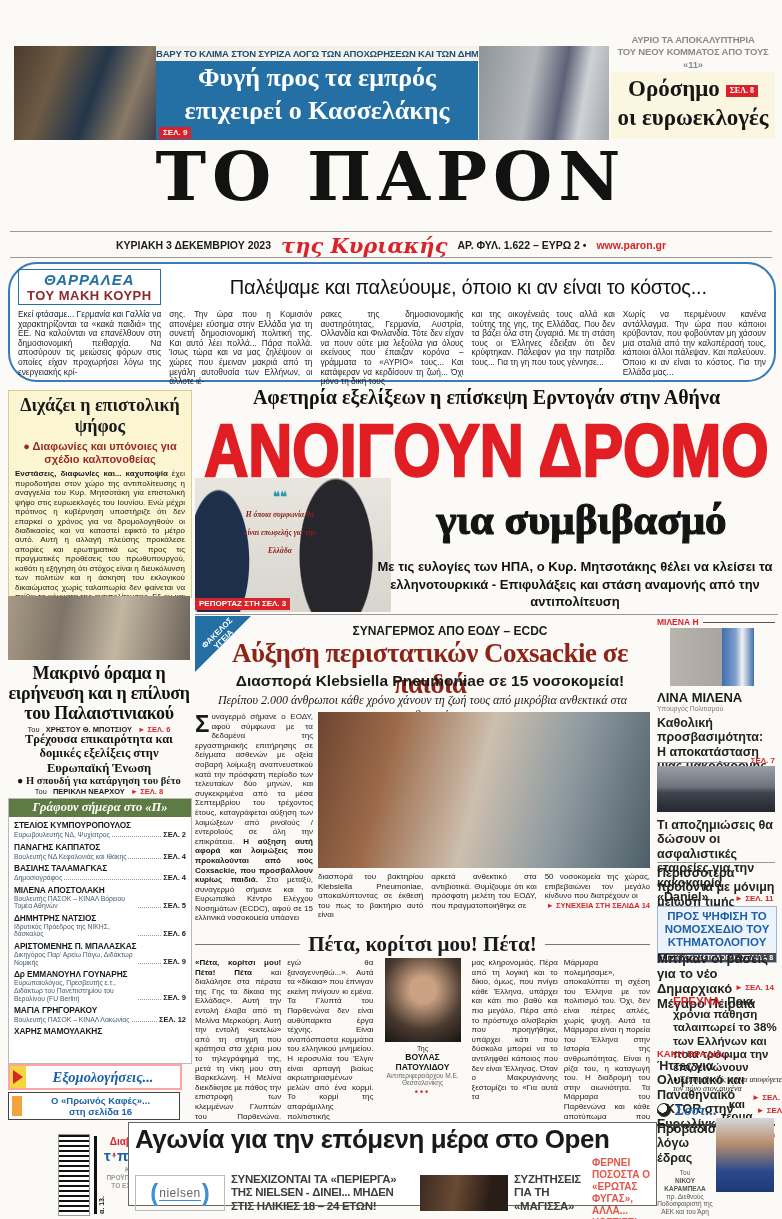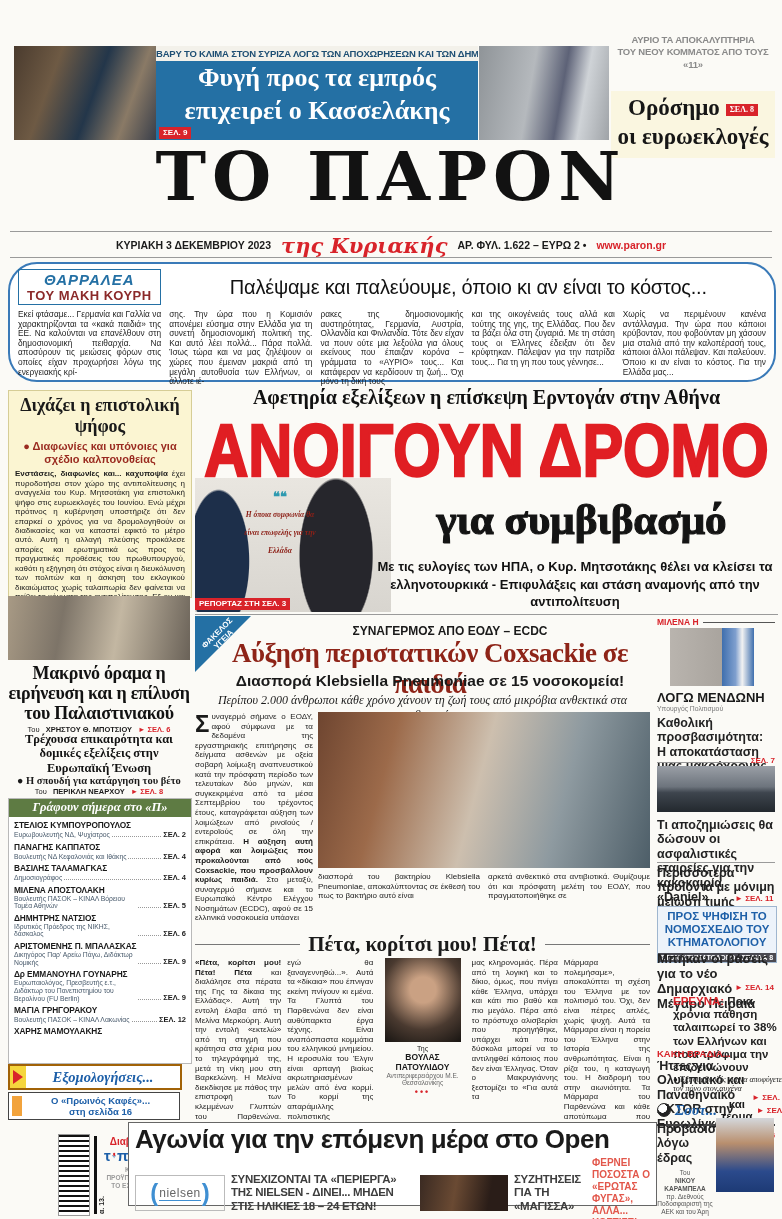--- a/index.html
+++ b/index.html
@@ -124,21 +124,21 @@
 
   
   .peta-h{display:flex;align-items:center;gap:8px;}
   .peta-h i{flex:1;border-top:1.5px solid #777;}
   .peta-title{font-family:"Liberation Serif",serif;font-weight:bold;font-size:21px;white-space:nowrap;}
   .peta-cols{display:flex;gap:6px;}
   .peta-col{flex:1;font-size:8px;line-height:1.2;text-align:justify;height:162px;overflow:hidden;}
   .peta-mid{flex:1;text-align:center;}
 
   
-  .exo{border:2px solid #a16207;background:#fff;display:flex;align-items:center;height:22px;}
+  .exo{border:2px solid #fca5a5;background:#fff;display:flex;align-items:center;height:22px;}
   .exo-arrowbox{background:#f5d63d;width:16px;height:100%;display:flex;align-items:center;justify-content:center;}
   .exo-arrow{width:0;height:0;border-top:7px solid transparent;border-bottom:7px solid transparent;border-left:10px solid #d8232a;}
   .exo-text{flex:1;text-align:center;color:#1d5fa8;font-family:"Liberation Serif",serif;font-style:italic;
             font-weight:bold;font-size:14.5px;}
   .proinos{border:1px solid #444;background:#fff;display:flex;align-items:center;}
   .proinos-sq{background:#f2a33c;width:10px;height:20px;margin-left:3px;flex:0 0 auto;}
   .proinos-t{flex:1;text-align:center;color:#1d5fa8;font-weight:bold;font-size:9.5px;line-height:1.2;}
   .barcode{background:repeating-linear-gradient(180deg,#111 0 2px,#fff 2px 5px);border:1px solid #999;}
   .vlabel{writing-mode:vertical-rl;transform:rotate(180deg);font-size:7px;font-weight:bold;border-right:3px solid #111;padding-right:1px;}
   .typ-kicker{color:#d8232a;font-weight:bold;font-size:10px;text-align:center;}
@@ -167,21 +167,21 @@
     <div class="tb-headline">Φυγή προς τα εμπρός</div>
     <div class="tb-headline">επιχειρεί ο Κασσελάκης</div>
   </div>
   <div class="abs badge" style="left:159px;top:127px;">ΣΕΛ. 9</div>
 
   <div class="abs photo ph-couple" style="left:479px;top:46px;width:130px;height:94px;"></div>
 
   <div class="abs" style="left:611px;top:34px;width:164px;">
     <div class="tr-kicker">ΑΥΡΙΟ ΤΑ ΑΠΟΚΑΛΥΠΤΗΡΙΑ</div>
     <div class="tr-kicker">ΤΟΥ ΝΕΟΥ ΚΟΜΜΑΤΟΣ ΑΠΟ ΤΟΥΣ «11»</div>
-    <div class="tr-box" style="margin-top:20px;height:64px;">
+    <div class="tr-box" style="margin-top:1px;height:64px;">
       <div><span>Ορόσημο</span>
         <span class="badge" style="vertical-align:middle;">ΣΕΛ. 8</span></div>
       <div>οι ευρωεκλογές</div>
     </div>
   </div>
 
   <div class="abs mast-title" style="left:0;top:142px;width:782px;">ΤΟ ΠΑΡΟΝ</div>
   <div class="abs rule" style="left:10px;top:231px;width:762px;"></div>
   <div class="abs mast-info" style="left:0;top:233px;width:782px;height:24px;">
     <span class="mast-date">ΚΥΡΙΑΚΗ 3 ΔΕΚΕΜΒΡΙΟΥ 2023</span>
@@ -368,28 +368,29 @@
   <div class="abs hl-sub" style="left:210px;top:672px;width:440px;">Διασπορά Klebsiella Pneumoniae σε 15 νοσοκομεία!</div>
   <div class="abs hl-deck" style="left:195px;top:693px;width:455px;">Περίπου 2.000 άνθρωποι κάθε χρόνο χάνουν τη ζωή τους από μικρόβια ανθεκτικά στα αντιβιοτικά</div>
 
   <div class="abs hl-body" style="left:195px;top:712px;width:118px;height:208px;"><span>Συναγερμό σήμανε ο ΕΟΔΥ, αφού σύμφωνα με τα δεδομένα της εργαστηριακής επιτήρησης σε δείγματα ασθενών με οξεία σοβαρή λοίμωξη αναπνευστικού κατά την πρόσφατη περίοδο των τελευταίων δύο μηνών, και συγκεκριμένα από τα μέσα Σεπτεμβρίου του τρέχοντος έτους, καταγράφεται αύξηση των λοιμώξεων από ρινοϊούς / εντεροϊούς σε όλη την επικράτεια. </span><b>Η αύξηση αυτή αφορά και λοιμώξεις που προκαλούνται από ιούς Coxsackie, που προσβάλλουν κυρίως παιδιά.</b><span> Στο μεταξύ, συναγερμό σήμανε και το Ευρωπαϊκό Κέντρο Ελέγχου Νοσημάτων (ECDC), αφού σε 15 ελληνικά νοσοκομεία υπάρχει</span></div>
 
   <div class="abs photo ph-hospital" style="left:318px;top:712px;width:332px;height:156px;"></div>
 
   <div class="abs hl-caprow" style="left:318px;top:872px;width:332px;">
     <div class="hl-capcol">διασπορά του βακτηρίου Klebsiella Pneumoniae, αποκαλύπτοντας σε έκθεσή του πως το βακτήριο αυτό είναι</div>
     <div class="hl-capcol">αρκετά ανθεκτικό στα αντιβιοτικά. Θυμίζουμε ότι και πρόσφατη μελέτη του ΕΟΔΥ, που πραγματοποιήθηκε σε</div>
+    <div class="hl-capcol"><span>50 νοσοκομεία της χώρας, επιβεβαιώνει τον μεγάλο κίνδυνο που διατρέχουν οι</span><div class="more">► ΣΥΝΕΧΕΙΑ ΣΤΗ ΣΕΛΙΔΑ 14</div></div>
   </div>
 
   <div class="abs rr-kicker" style="left:657px;top:617px;width:118px;">
     <span>ΜΙΛΕΝΑ Η</span>
       <i></i>
   </div>
   <div class="abs photo ph-mendoni" style="left:670px;top:628px;width:84px;height:58px;"></div>
-  <div class="abs rr-name" style="left:657px;top:690px;width:118px;">ΛΟΓΩ ΜΕΝΔΩΝΗ</div>
+  <div class="abs rr-name" style="left:657px;top:690px;width:118px;">ΛΙΝΑ ΜΙΛΕΝΑ</div>
   <div class="abs rr-role" style="left:657px;top:705px;width:118px;">Υπουργός Πολιτισμού</div>
   <div class="abs rr-h" style="left:657px;top:716px;width:118px;">Καθολική προσβασιμότητα: Η αποκατάσταση μιας μακρόχρονης αδικίας</div>
   <div class="abs rr-pagerow" style="left:657px;top:756px;width:118px;">
     <i></i>
       <span class="rr-page">ΣΕΛ. 7</span>
   </div>
 
   <div class="abs photo ph-flood" style="left:657px;top:766px;width:118px;height:46px;"></div>
   <div class="abs rr-h" style="left:657px;top:818px;width:118px;">Τι αποζημιώσεις θα δώσουν οι ασφαλιστικές εταιρείες για την κακοκαιρία «Daniel»</div>
   <div class="abs rule" style="left:657px;top:862px;width:118px;"></div>

